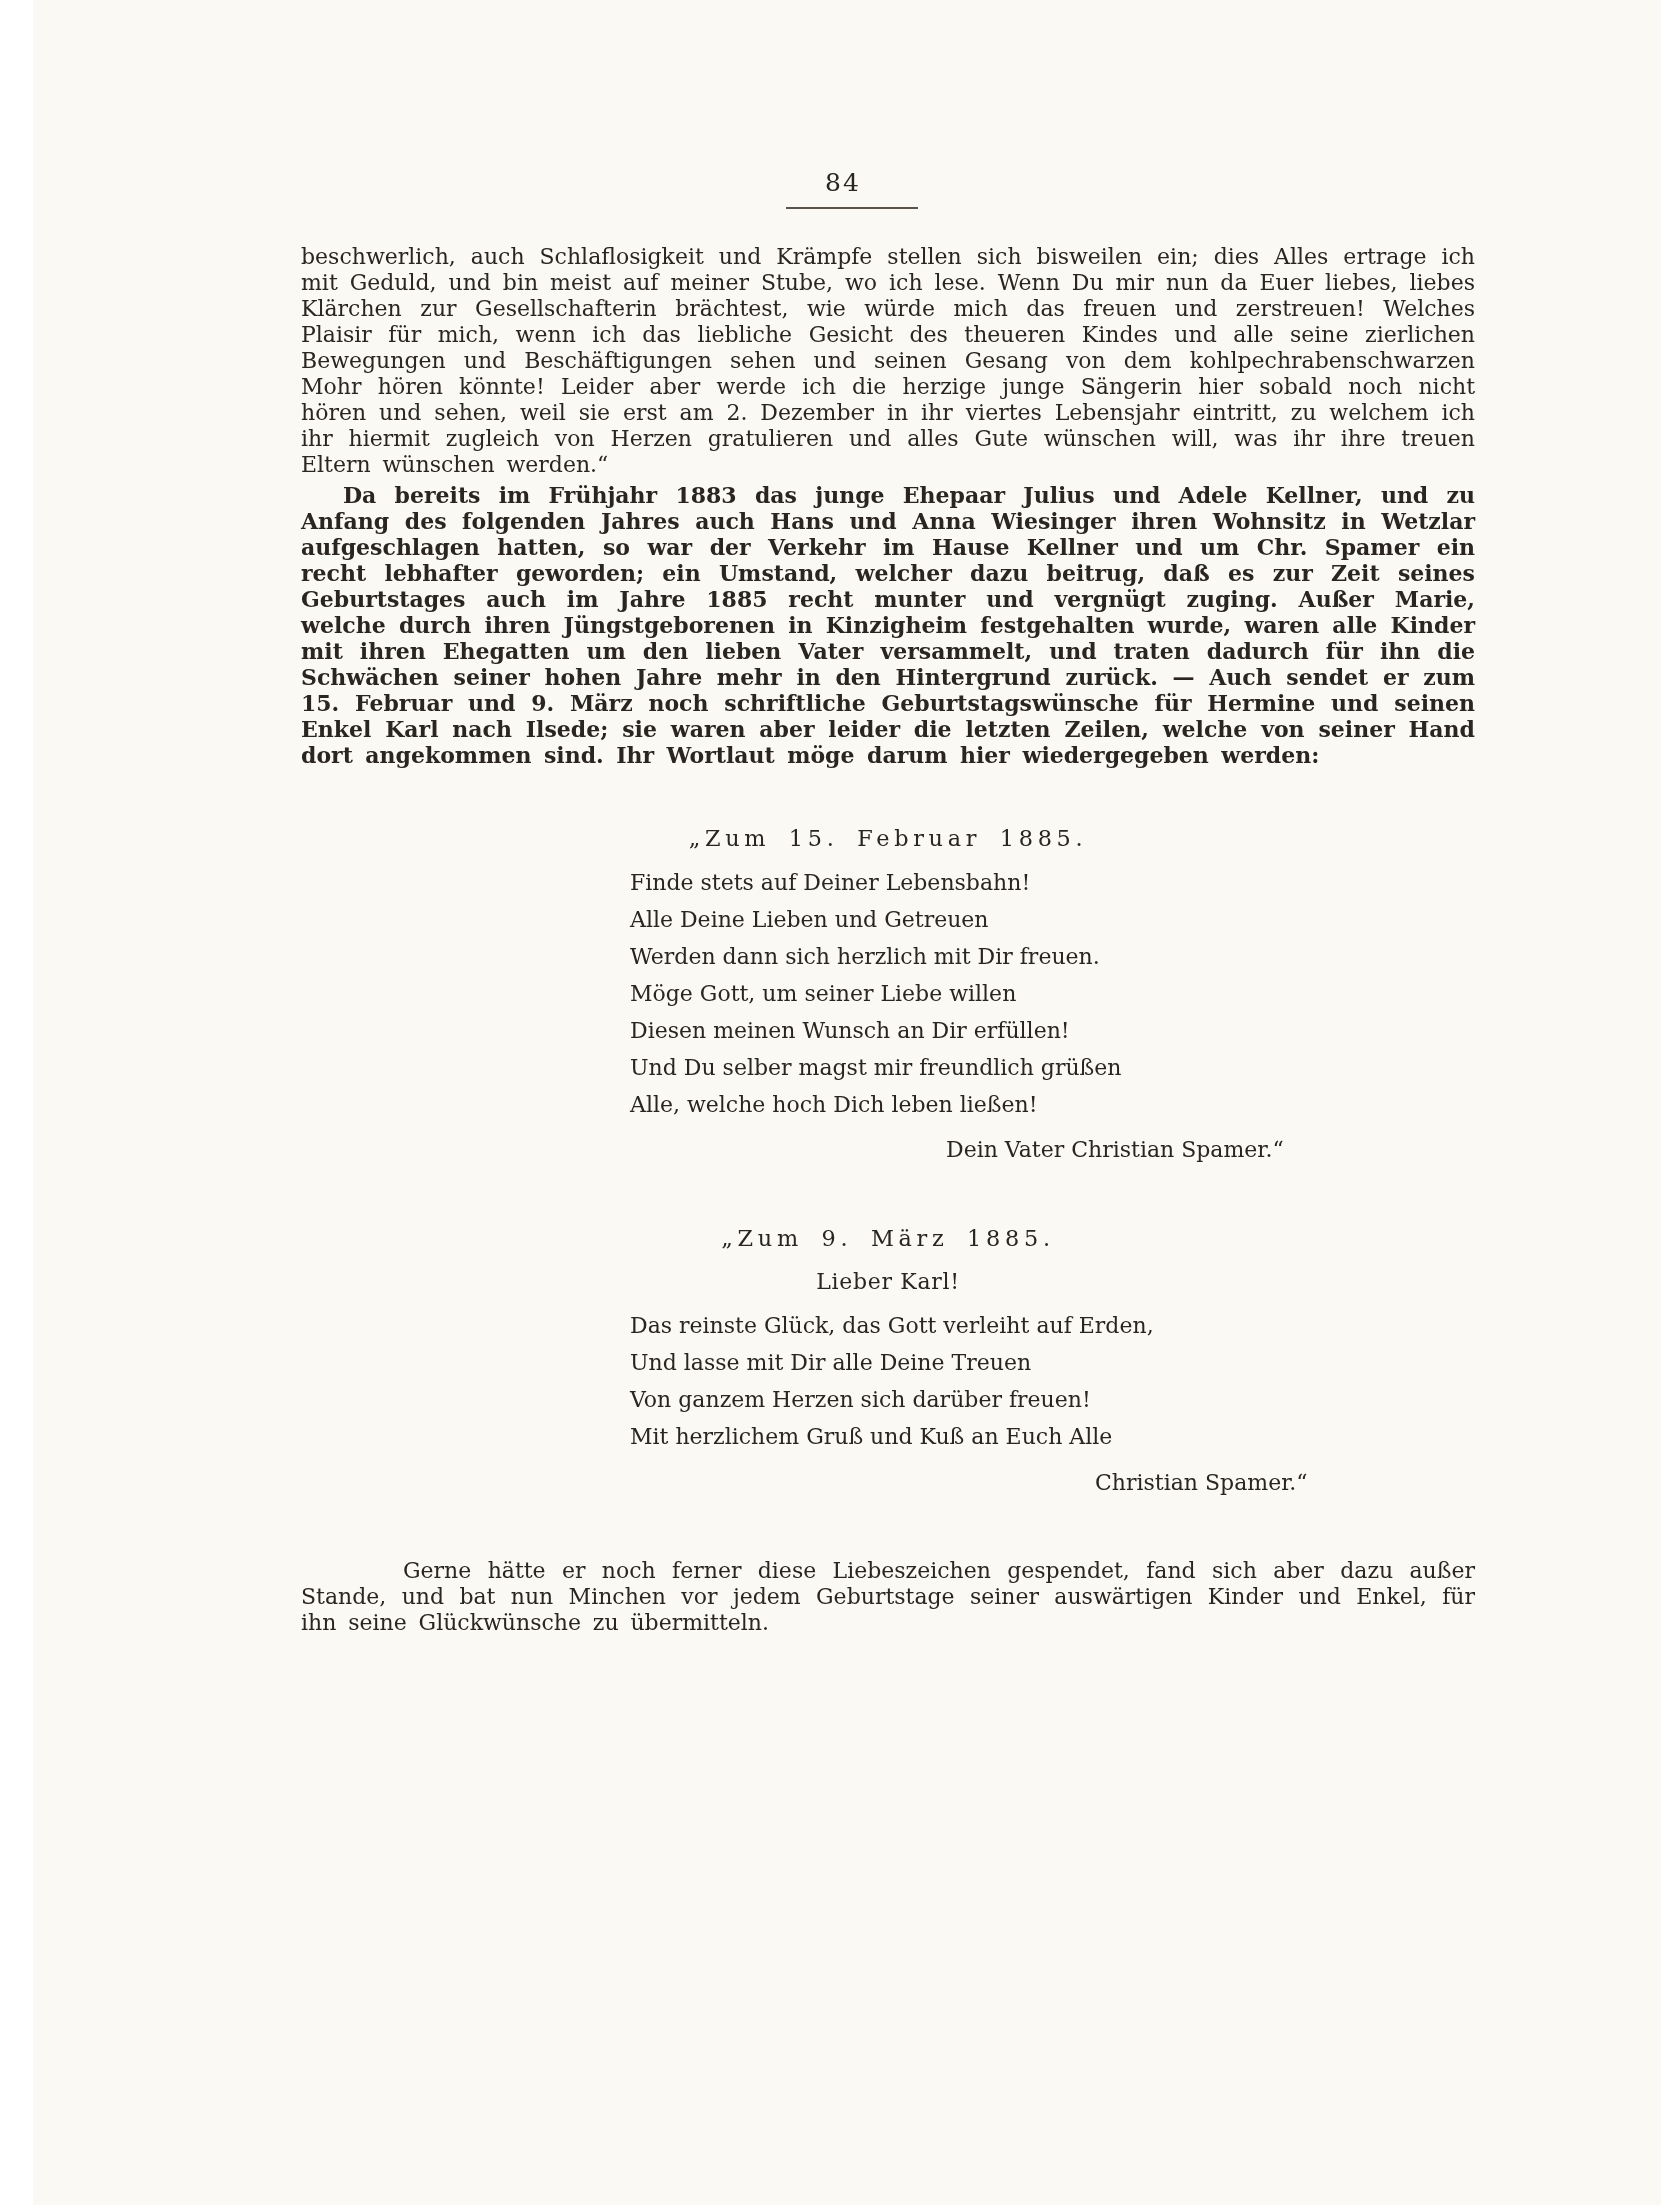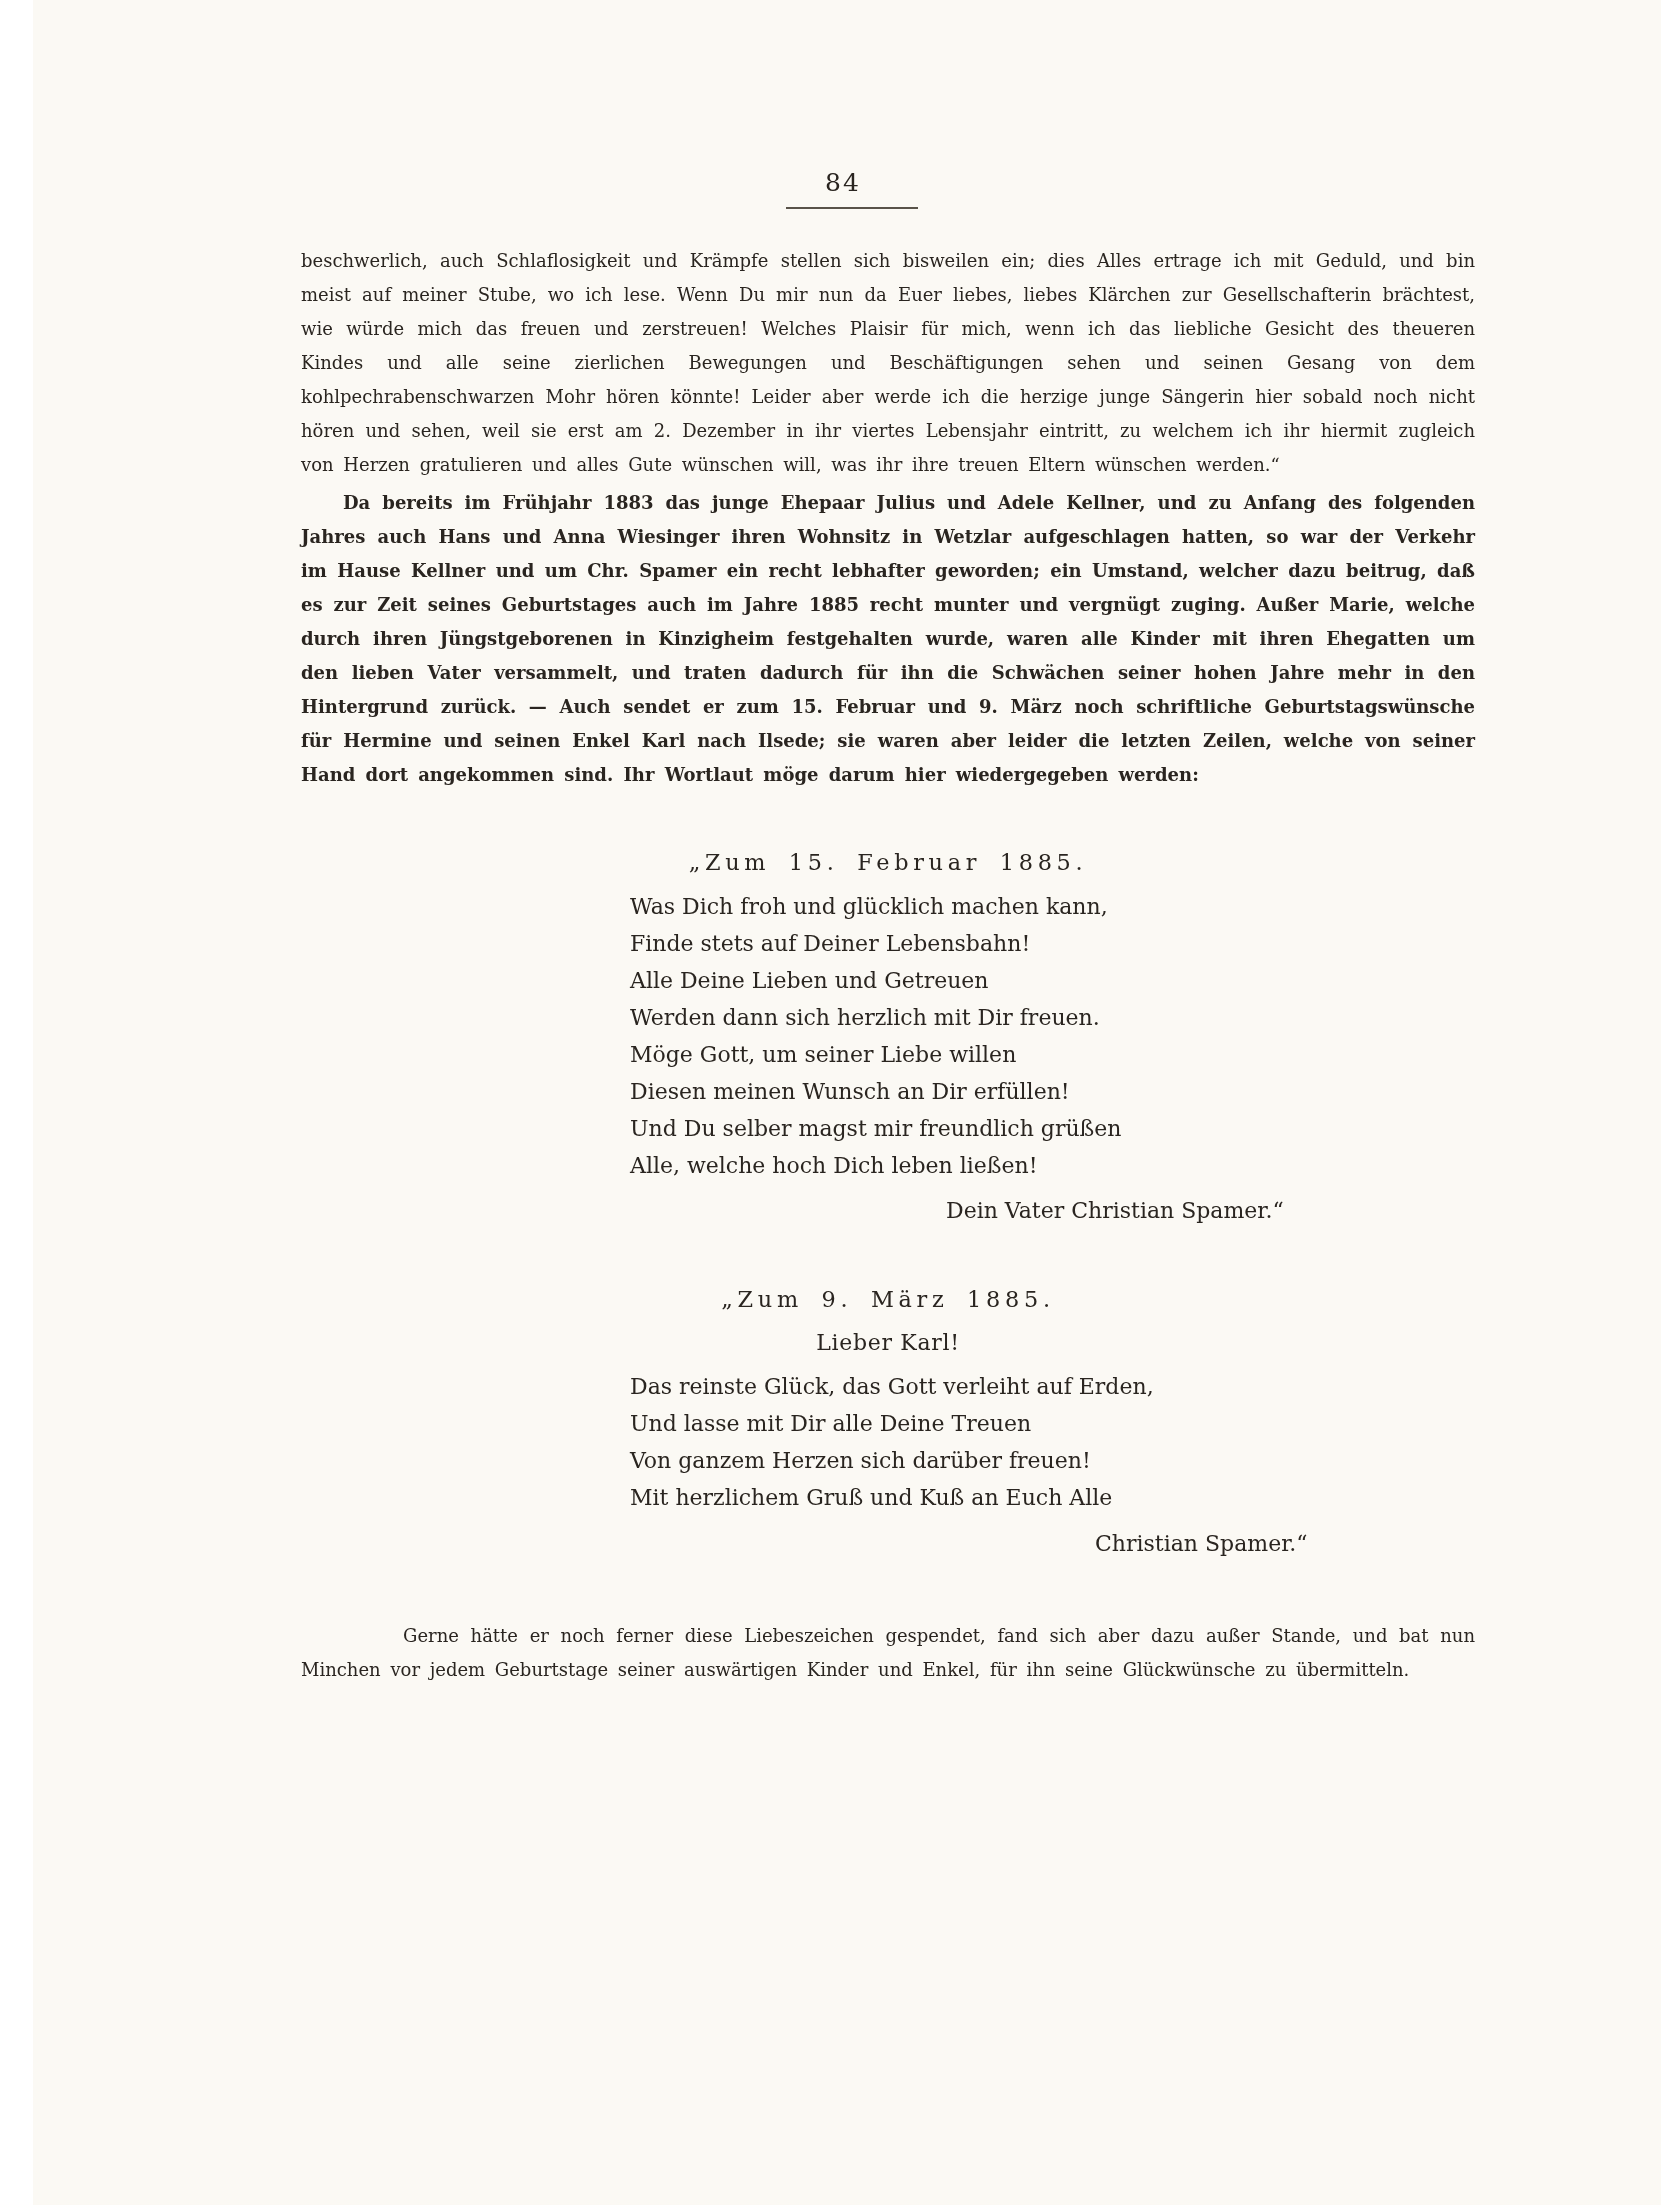--- a/index.html
+++ b/index.html
@@ -26,22 +26,22 @@
   .page-number {
     font-size: 25px;
     letter-spacing: 2px;
   }
 
   .text-block {
     margin: 35px 196px 0 268px; 
   }
 
   .par {
-    font-size: 18px;
-    line-height: 34px;
+    font-size: 22px;
+    line-height: 26px;
     text-align: justify;
     word-spacing: 0.22em;
     margin: 0;
   }
   .par + .par { margin-top: 4.1px; font-weight: bold; }
   .indent-small { text-indent: 42px; }
   .indent-large { text-indent: 102px; }
 
   .letter { margin-top: 57px; }
   .letter-heading {
@@ -84,21 +84,20 @@
 
   <main class="text-block">
 
     <p class="par">beschwerlich, auch Schlaflosigkeit und Krämpfe stellen sich bisweilen ein; dies Alles ertrage ich mit Geduld, und bin meist auf meiner Stube, wo ich lese. Wenn Du mir nun da Euer liebes, liebes Klärchen zur Gesellschafterin brächtest, wie würde mich das freuen und zerstreuen! Welches Plaisir für mich, wenn ich das liebliche Gesicht des theueren Kindes und alle seine zierlichen Bewegungen und Beschäftigungen sehen und seinen Gesang von dem kohlpechrabenschwarzen Mohr hören könnte! Leider aber werde ich die herzige junge Sängerin hier sobald noch nicht hören und sehen, weil sie erst am 2. Dezember in ihr viertes Lebensjahr eintritt, zu welchem ich ihr hiermit zugleich von Herzen gratulieren und alles Gute wünschen will, was ihr ihre treuen Eltern wünschen werden.“</p>
 
     <p class="par indent-small">Da bereits im Frühjahr 1883 das junge Ehepaar Julius und Adele Kellner, und zu Anfang des folgenden Jahres auch Hans und Anna Wiesinger ihren Wohnsitz in Wetzlar aufgeschlagen hatten, so war der Verkehr im Hause Kellner und um Chr. Spamer ein recht lebhafter geworden; ein Umstand, welcher dazu beitrug, daß es zur Zeit seines Geburtstages auch im Jahre 1885 recht munter und vergnügt zuging. Außer Marie, welche durch ihren Jüngstgeborenen in Kinzigheim festgehalten wurde, waren alle Kinder mit ihren Ehegatten um den lieben Vater versammelt, und traten dadurch für ihn die Schwächen seiner hohen Jahre mehr in den Hintergrund zurück. — Auch sendet er zum 15. Februar und 9. März noch schriftliche Geburtstagswünsche für Hermine und seinen Enkel Karl nach Ilsede; sie waren aber leider die letzten Zeilen, welche von seiner Hand dort angekommen sind. Ihr Wortlaut möge darum hier wiedergegeben werden:</p>
 
     <section class="letter">
       <div class="letter-heading">„Zum 15. Februar 1885.</div>
       <div class="poem">
-        <div class="poem-line">Was Dich froh und glücklich machen kann,</div>
         <div class="poem-line">Finde stets auf Deiner Lebensbahn!</div>
         <div class="poem-line">Alle Deine Lieben und Getreuen</div>
         <div class="poem-line">Werden dann sich herzlich mit Dir freuen.</div>
         <div class="poem-line">Möge Gott, um seiner Liebe willen</div>
         <div class="poem-line">Diesen meinen Wunsch an Dir erfüllen!</div>
         <div class="poem-line">Und Du selber magst mir freundlich grüßen</div>
         <div class="poem-line">Alle, welche hoch Dich leben ließen!</div>
       </div>
       <div class="sig-block">
         <div class="signature sig-1">Dein Vater Christian Spamer.“</div>

